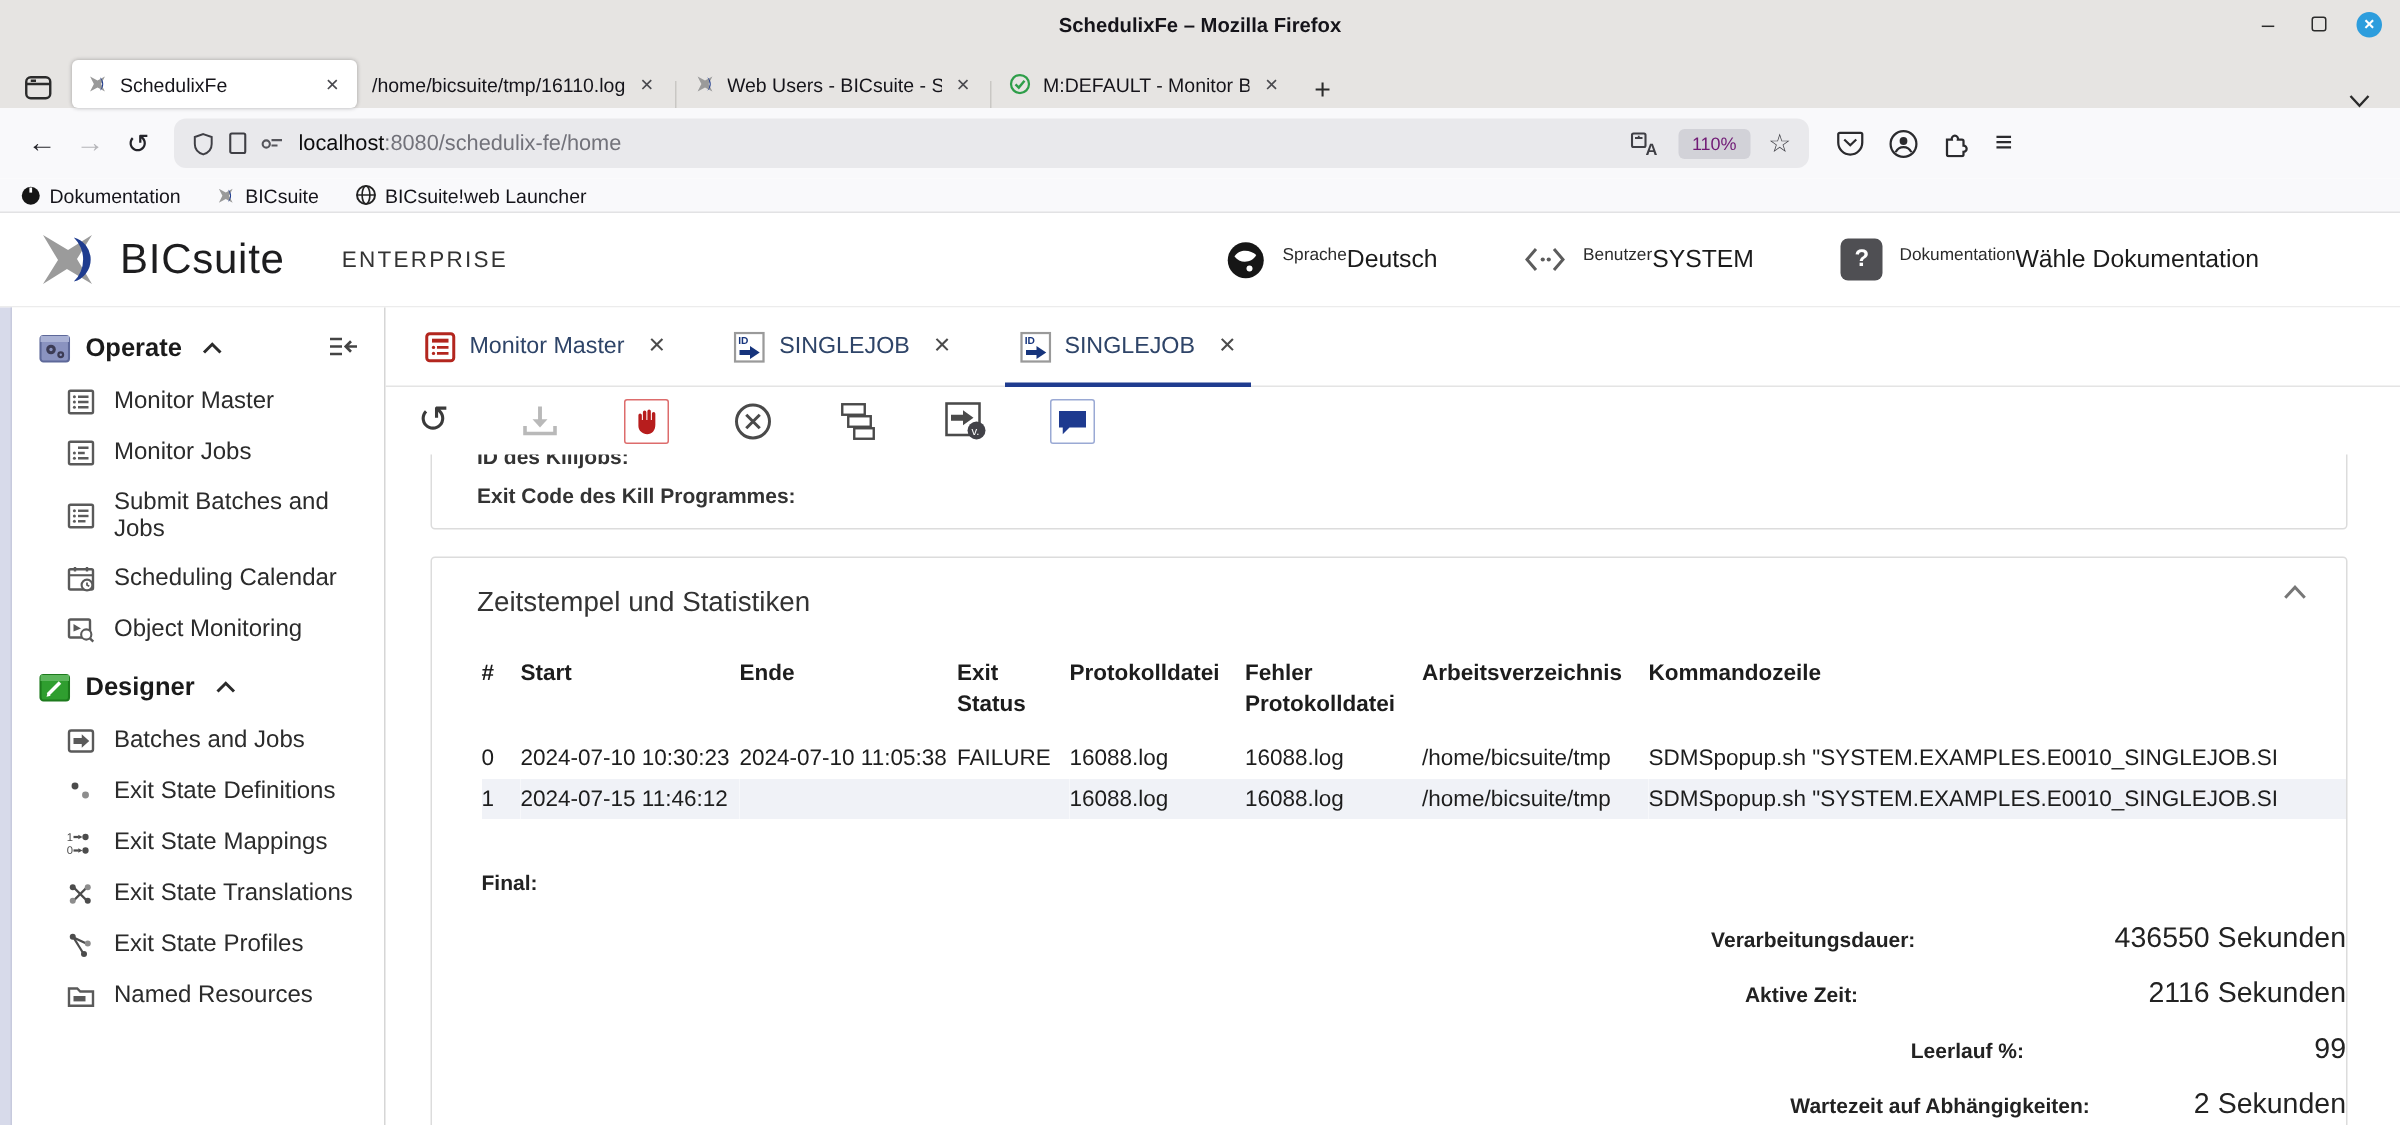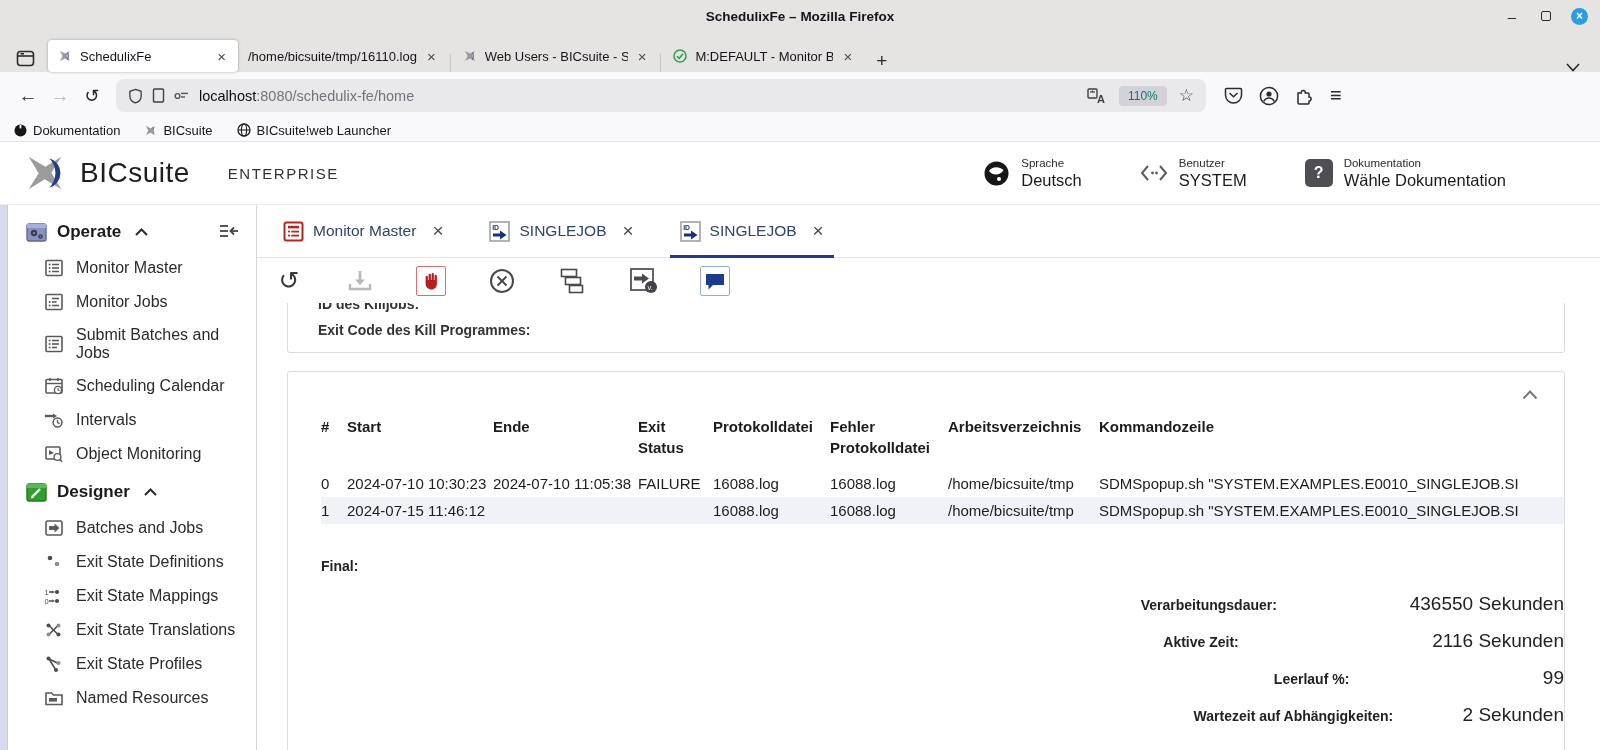--- a/index.html
+++ b/index.html
@@ -31,36 +31,36 @@
   
   .navbar { height:47px; background:#f9f9fb; display:flex; align-items:center; padding:0 12px; }
   .nav-btn { width:32px; height:32px; display:grid; place-items:center; font-size:19px; color:#24242a; }
   .nav-btn.disabled { color:#b6b6ba; }
   .reload-glyph { font-size:18px; }
   .urlfield { height:33px; width:1090px; margin-left:8px; background:#e9e9ec; border-radius:8px;
     display:flex; align-items:center; padding:0 12px; gap:9px; }
   .url-text { font-size:14.5px; color:#0c0c0d; white-space:nowrap; }
   .url-text .path { color:#72727a; }
   .url-right { margin-left:auto; display:flex; align-items:center; gap:12px; }
-  .zoom-badge { background:#d2d2d8; border-radius:4px; padding:3px 9px; font-size:12px; color:#0f766e; }
+  .zoom-badge { background:#d2d2d8; border-radius:4px; padding:3px 9px; font-size:12px; color:#701a75; }
   .star-glyph { font-size:17px; color:#3f3f45; }
   .nav-right { display:flex; align-items:center; gap:16px; margin-left:18px; }
   .menu-glyph { font-size:20px; color:#2b2b2e; letter-spacing:0; }
 
   
   .bookmarksbar { height:23px; background:#f9f9fb; border-bottom:1px solid #e2e2e4; display:flex; align-items:center; padding:0 14px; gap:24px; }
   .bookmark { display:flex; align-items:center; gap:6px; font-size:13px; color:#15141a; }
 
   
   .appheader { height:63px; background:#fff; border-bottom:1px solid #ececec; display:flex; align-items:center; padding:0 22px; }
   .brand { font-size:28px; color:#1d1d1f; margin-left:12px; letter-spacing:.5px; }
   .edition { font-size:15px; color:#333; margin-left:38px; letter-spacing:1.5px; }
   .hdr-groups { margin-left:auto; display:flex; align-items:center; gap:58px; margin-right:72px; }
   .hdr-group { display:flex; align-items:center; gap:11px; }
-  .hdr-texts { display:flex; flex-direction:column; }
+  .hdr-texts { display:flex; flex-direction:row; }
   .hdr-label { font-size:11.5px; color:#2b2b2b; margin-bottom:2px; }
   .hdr-value { font-size:16.5px; color:#1b1b1b; }
   .help-sq { width:28px; height:28px; background:#4f4f53; border-radius:5px; color:#fff; font-size:16px; font-weight:bold; display:grid; place-items:center; }
 
   
   .appbody { display:flex; height:545px; }
   .leftstrip { width:8px; background:#d7daea; border-right:1px solid #c7cadd; }
   .sidebar { width:249px; border-right:1px solid #d6d6d6; padding-top:6px; overflow:hidden; position:relative; background:#fff; }
   .sgroup-header { display:flex; align-items:center; gap:10px; padding:10px 16px 9px 18px; font-size:17px; font-weight:bold; color:#1b1b1b; position:relative; }
   .sgroup-caret { margin-left:4px; }
@@ -365,29 +365,20 @@
           <line x1="2" y1="7.5" x2="18" y2="7.5" stroke="#5a5a5a" stroke-width="1.4"></line>
           <line x1="6" y1="2" x2="6" y2="5" stroke="#5a5a5a" stroke-width="1.6"></line>
           <line x1="14" y1="2" x2="14" y2="5" stroke="#5a5a5a" stroke-width="1.6"></line>
           <circle cx="14" cy="14" r="3.6" fill="#fff" stroke="#5a5a5a" stroke-width="1.4"></circle>
           <polyline points="14,12.3 14,14 15.5,14.8" fill="none" stroke="#5a5a5a" stroke-width="1.2"></polyline>
         </svg>
         <span>Scheduling Calendar</span>
       </div>
       <div class="sitem">
         <svg width="20" height="20" viewBox="0 0 20 20">
-          <line x1="1" y1="6" x2="9" y2="6" stroke="#5a5a5a" stroke-width="2.4"></line>
-          <polygon points="9,3.4 13,6 9,8.6" fill="#5a5a5a"></polygon>
-          <circle cx="13.5" cy="12.5" r="4.4" fill="#fff" stroke="#5a5a5a" stroke-width="1.5"></circle>
-          <polyline points="13.5,9.8 13.5,12.5 15.8,13.6" fill="none" stroke="#5a5a5a" stroke-width="1.3"></polyline>
-        </svg>
-        <span>Intervals</span>
-      </div>
-      <div class="sitem">
-        <svg width="20" height="20" viewBox="0 0 20 20">
           <rect x="2" y="3" width="14" height="12" rx="1" fill="none" stroke="#5a5a5a" stroke-width="1.6"></rect>
           <polygon points="5,6 10,9 5,11" fill="#5a5a5a"></polygon>
           <circle cx="13.5" cy="13" r="3.4" fill="#fff" stroke="#5a5a5a" stroke-width="1.4"></circle>
           <line x1="15.8" y1="15.4" x2="18.2" y2="17.8" stroke="#5a5a5a" stroke-width="1.6"></line>
         </svg>
         <span>Object Monitoring</span>
       </div>
 
       <div class="sgroup-header">
         <svg width="21" height="21" viewBox="0 0 21 21">
@@ -538,20 +529,21 @@
       </div>
 
       <div class="scrollview">
 
         <section class="card card1">
           <div class="kill-line">ID des Killjobs:</div>
           <div class="kill-line">Exit Code des Kill Programmes:</div>
         </section>
 
         <section class="card card2">
+          <div class="card2-title">Zeitstempel und Statistiken</div>
           <svg class="card2-chevron" width="16" height="10" viewBox="0 0 16 10">
             <polyline points="1.5,8.5 8,1.5 14.5,8.5" fill="none" stroke="#777" stroke-width="2"></polyline>
           </svg>
 
           <div class="ts-table-wrap">
             <table class="ts">
               <colgroup>
                 <col style="width:26px">
                   <col style="width:146px">
                   <col style="width:145px">

